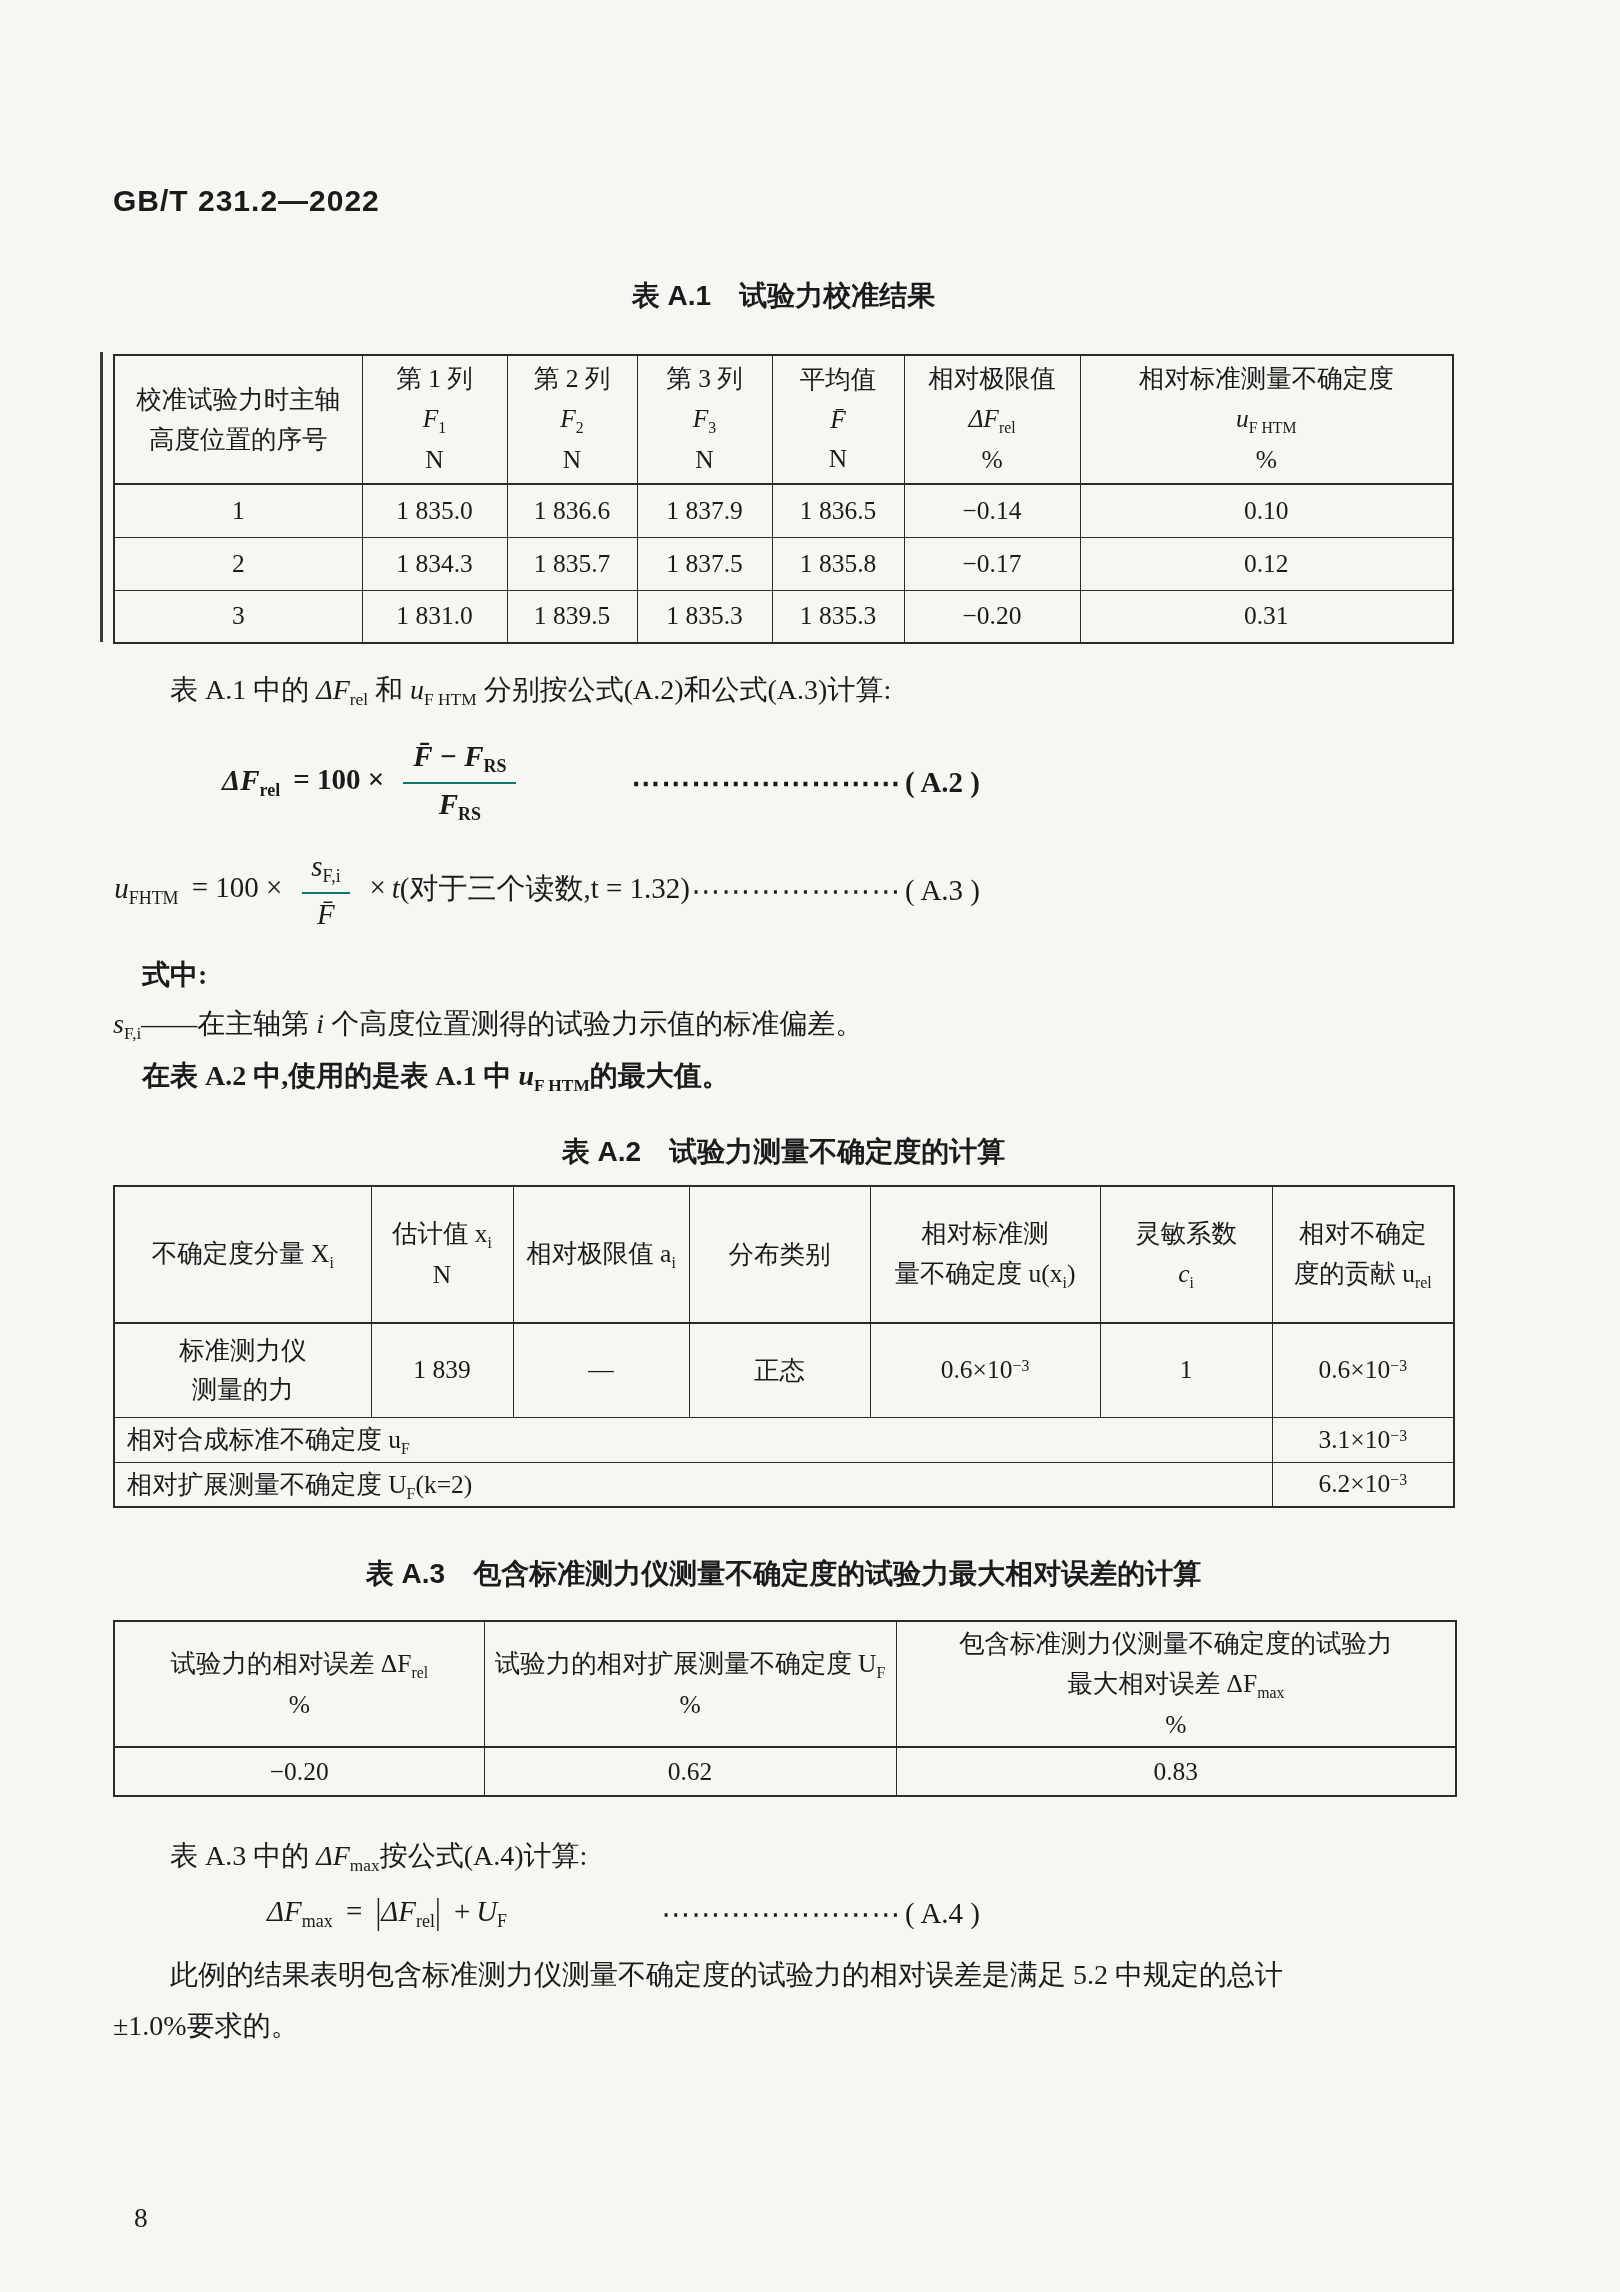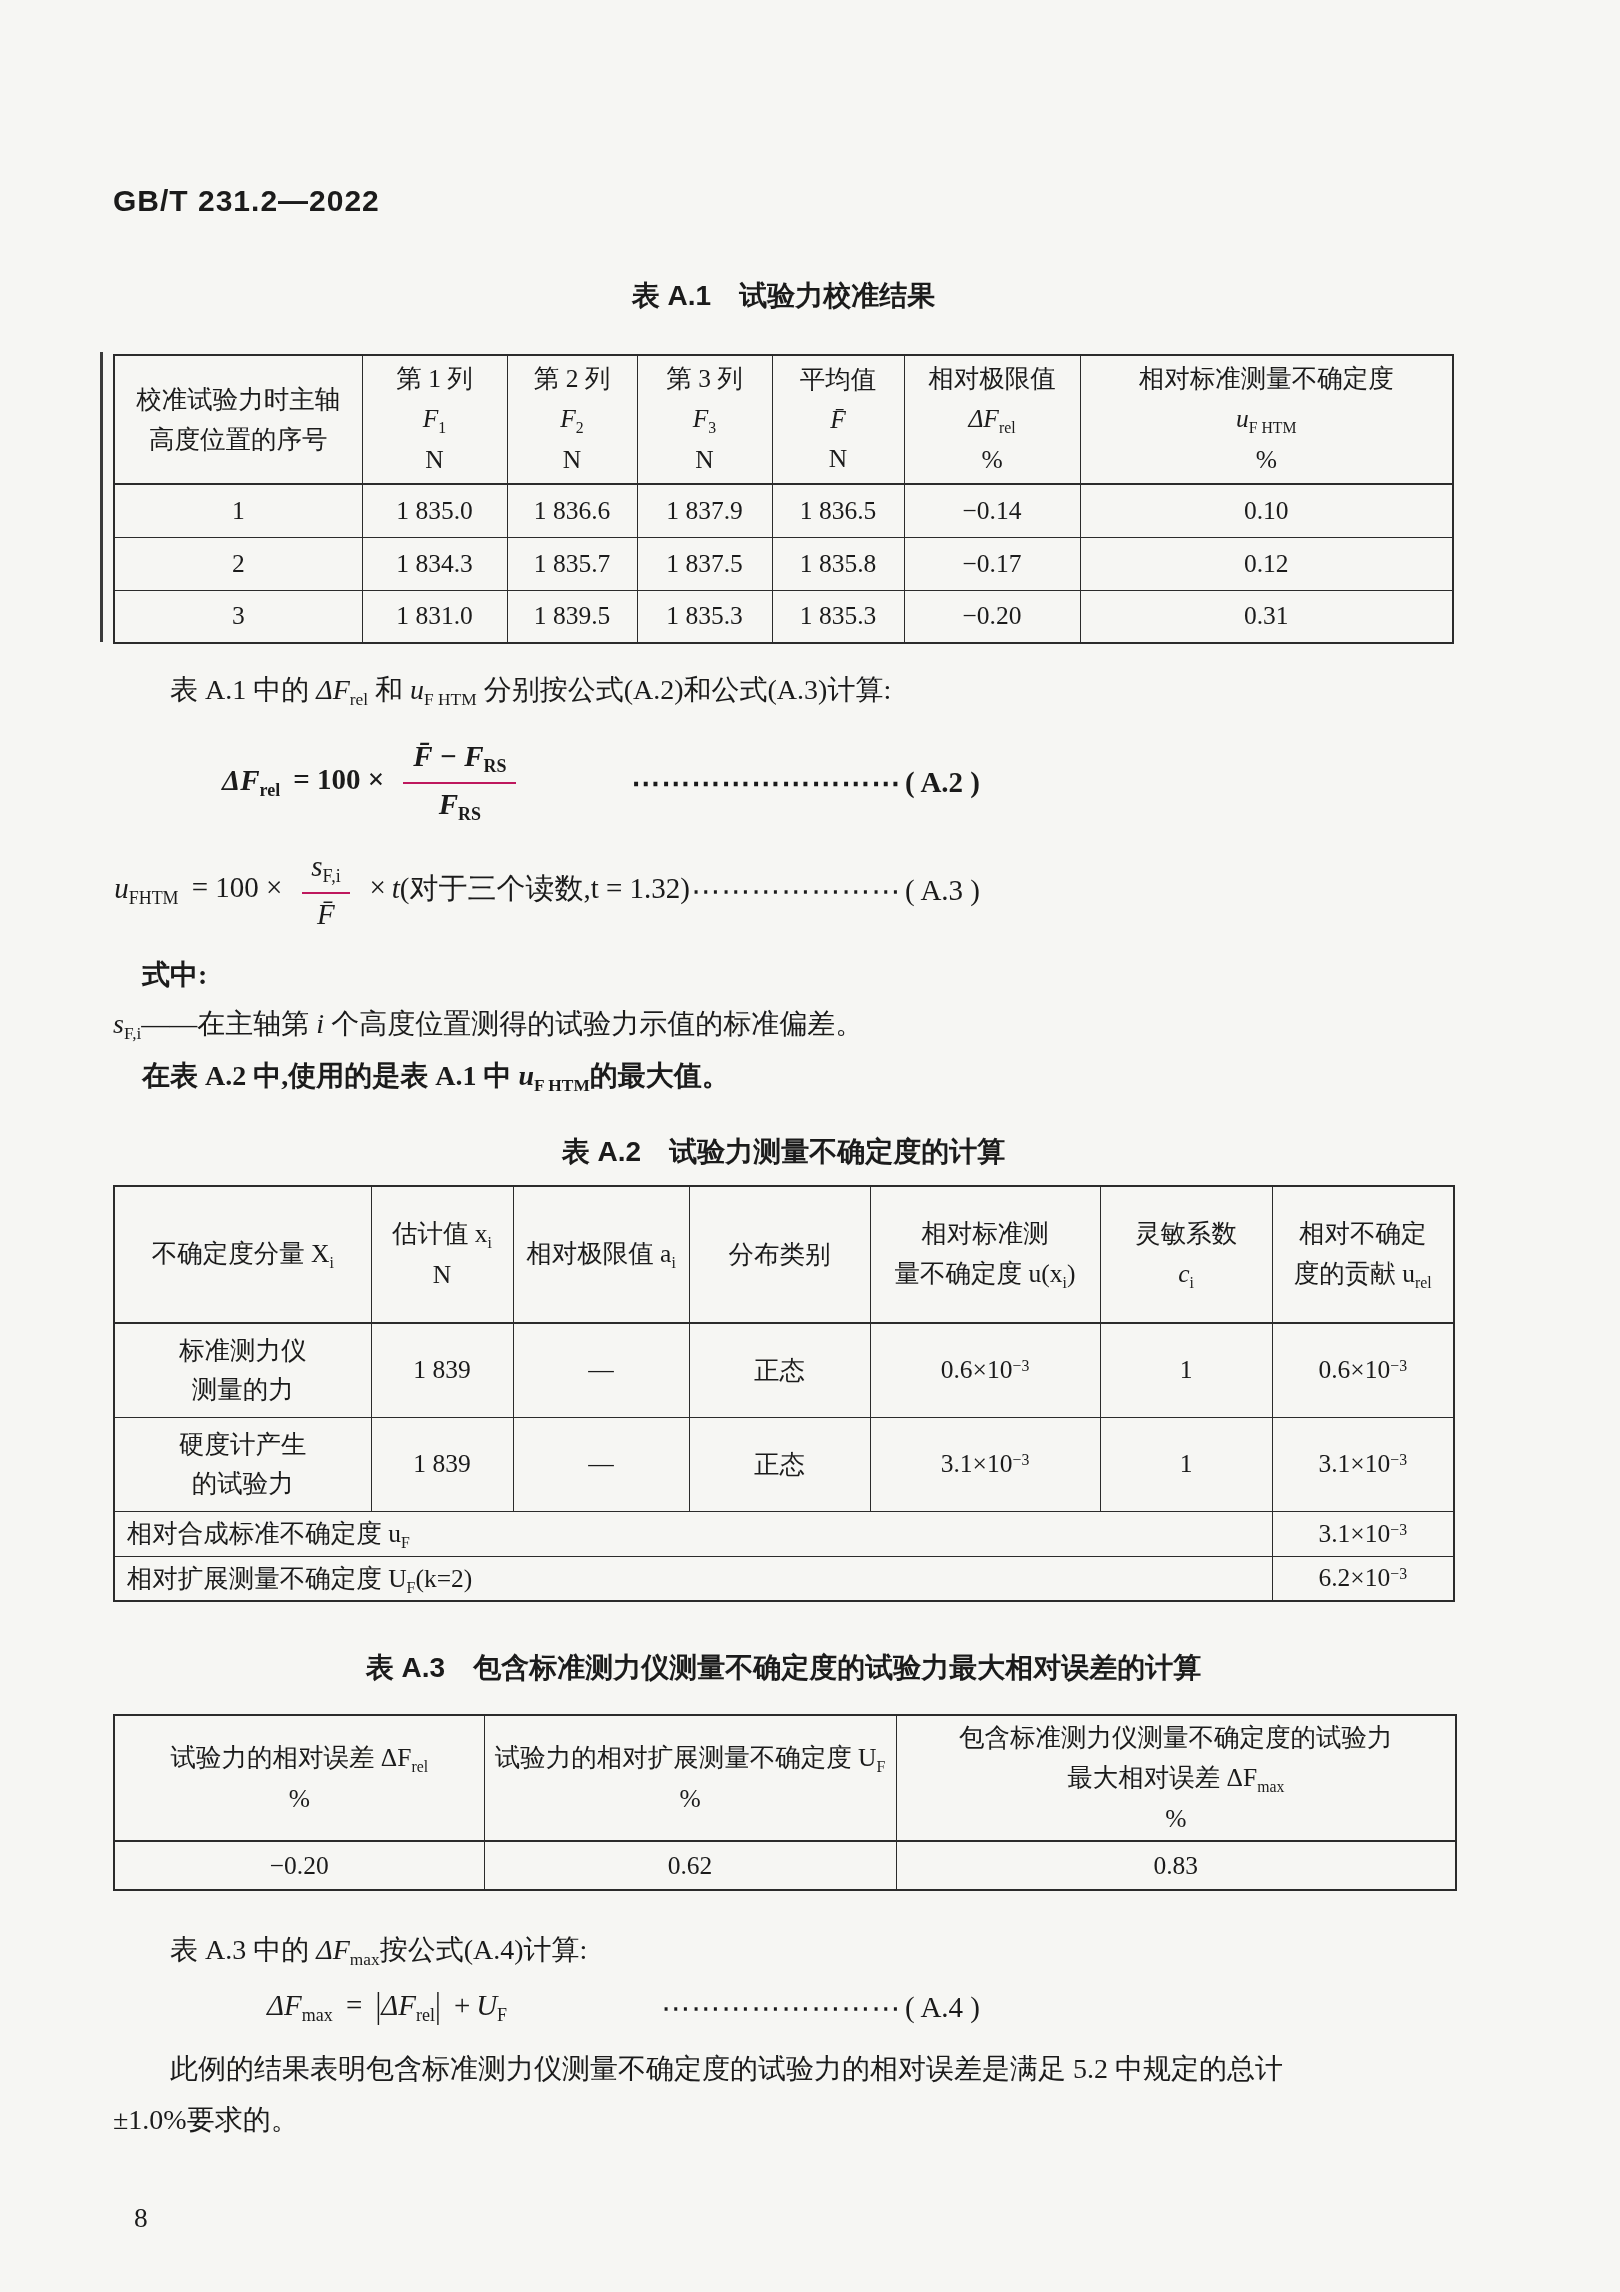--- a/index.html
+++ b/index.html
@@ -45,21 +45,21 @@
   .indent2 { text-indent:57px; }
   .indent1 { text-indent:29px;font-weight:bold; }
   .p-a1calc { margin-top:26px; }
   .formula-row { display:flex; align-items:center; width:867px; font-size:29px; }
   .f-a2 { margin-top:17.6px; height:106px;font-weight:bold; }
   .f-a3 { margin-top:3.9px; height:102px; }
   .f-a4 { margin-top:9.8px; height:51px; }
   .feq { margin:0 auto; white-space:nowrap; }
   .op { margin:0 5.9px; }
   .frac { display:inline-block; vertical-align:middle; text-align:center; margin:0 5.9px; }
-  .frac .fnum { display:block; padding:0 9.8px 4.9px; border-bottom:2px solid #be185d; line-height:1.1; }
+  .frac .fnum { display:block; padding:0 9.8px 4.9px; border-bottom:2px solid #0f766e; line-height:1.1; }
   .frac .fden { display:block; padding:4.9px 9.8px 0; line-height:1.1; }
   .dots { letter-spacing:1px; white-space:nowrap; overflow:hidden; }
   .flabel { white-space:nowrap; margin-left:3.9px; }
   .where-label { margin-top:13.7px; }
   .where-def { margin-top:7.8px; }
   .where-note { margin-top:9.8px; }
   .p-a4 { margin-top:39px; }
   .concl1 { margin-top:15.7px; }
   .concl2 { margin-top:9.8px; }
   .sec-heading {
@@ -248,32 +248,20 @@
               <span class="hl">标准测力仪</span>
               <span class="hl">测量的力</span>
             </td>
             <td>1 839</td>
             <td>—</td>
             <td>正态</td>
             <td><span>0.6×10</span><sup>−3</sup></td>
             <td>1</td>
             <td><span>0.6×10</span><sup>−3</sup></td>
           </tr>
-          <tr class="datarow">
-            <td>
-              <span class="hl">硬度计产生</span>
-              <span class="hl">的试验力</span>
-            </td>
-            <td>1 839</td>
-            <td>—</td>
-            <td>正态</td>
-            <td><span>3.1×10</span><sup>−3</sup></td>
-            <td>1</td>
-            <td><span>3.1×10</span><sup>−3</sup></td>
-          </tr>
           <tr class="sumrow">
             <td class="sumlabel" colspan="6">
               <span>相对合成标准不确定度 u</span><sub>F</sub>
             </td>
             <td><span>3.1×10</span><sup>−3</sup></td>
           </tr>
           <tr class="sumrow">
             <td class="sumlabel" colspan="6">
               <span>相对扩展测量不确定度 U</span><sub>F</sub><span>(k=2)</span>
             </td>

